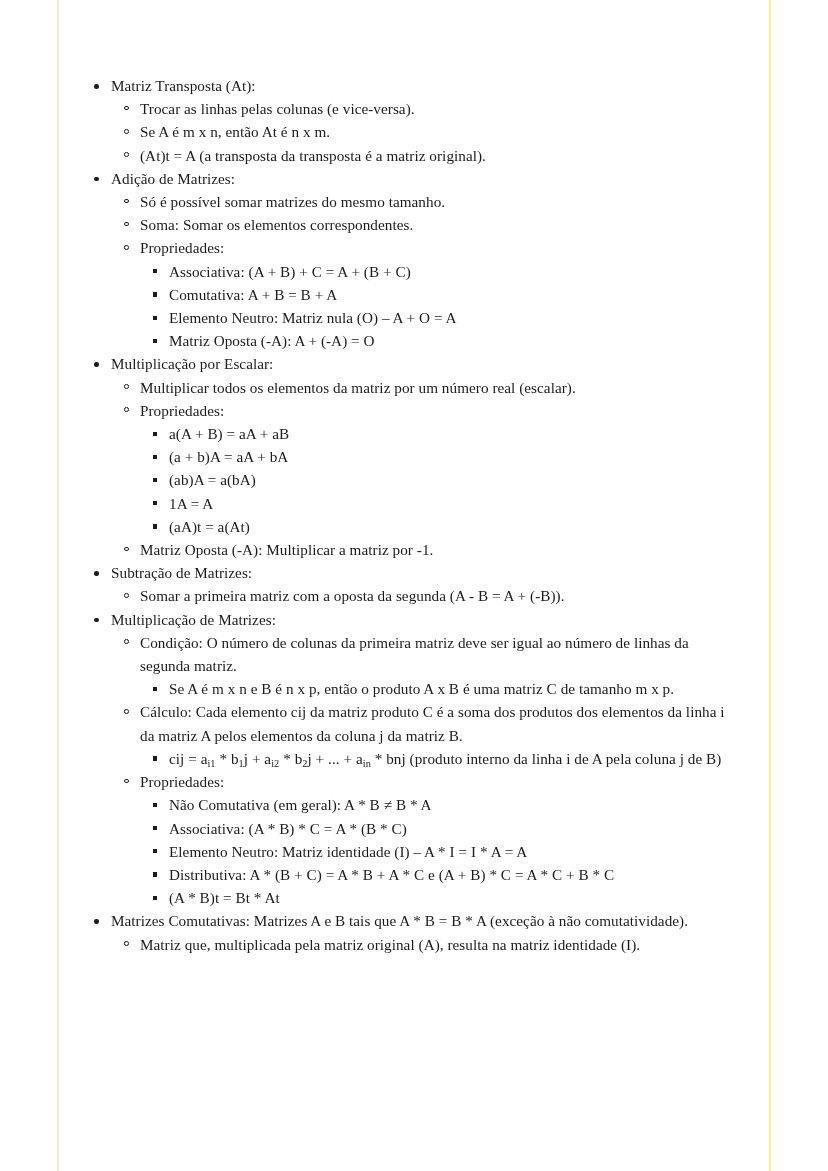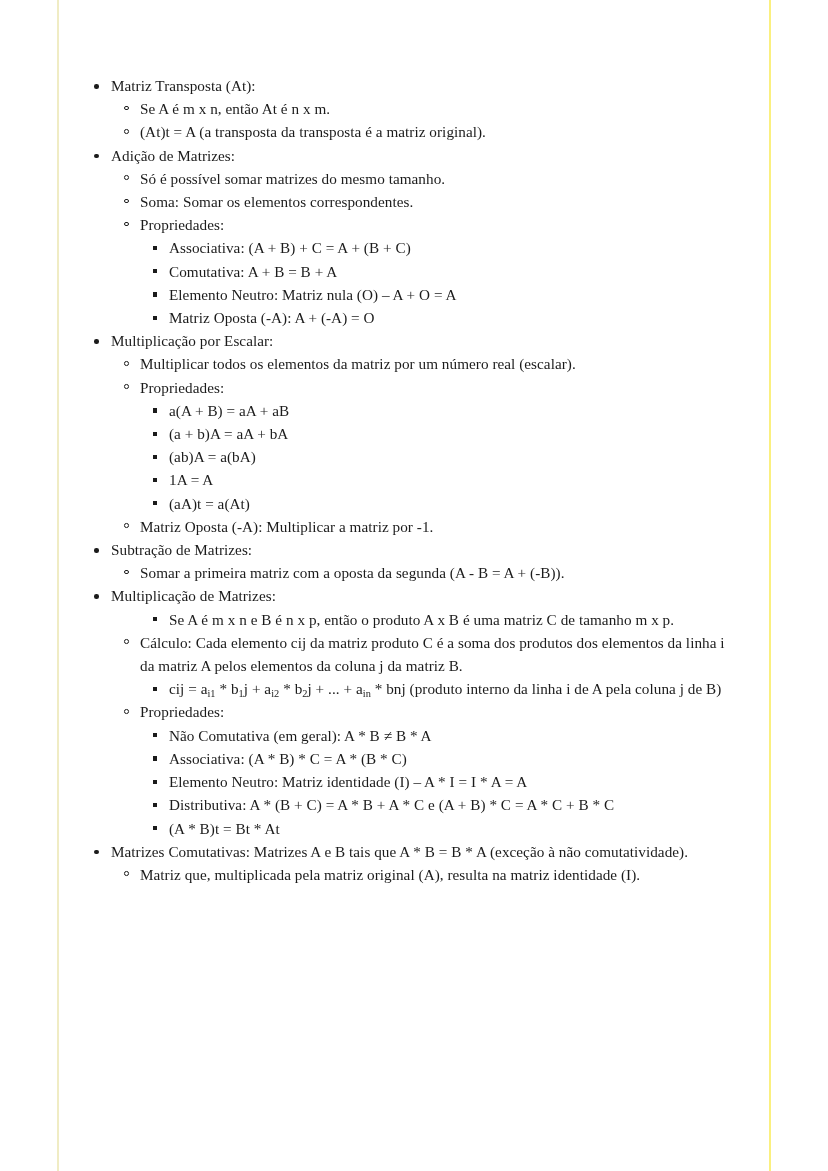--- a/index.html
+++ b/index.html
@@ -106,20 +106,23 @@
 
   <div class="margin-rule left" style="background: rgb(240, 236, 196);"></div>
   <div class="margin-rule right" style="background: rgb(251, 240, 127);"></div>
 
   <div class="content">
     <ul class="lv1" id="outline-root">
         <li>
           <span class="row">Matriz Transposta (At):</span>
           <ul class="lv2">
             <li>
+              <span class="row">Trocar as linhas pelas colunas (e vice-versa).</span>
+            </li>
+            <li>
               <span class="row">Se A é m x n, então At é n x m.</span>
             </li>
             <li>
               <span class="row">(At)t = A (a transposta da transposta é a matriz original).</span>
             </li>
           </ul>
         </li>
         <li>
           <span class="row">Adição de Matrizes:</span>
           <ul class="lv2">
@@ -184,20 +187,21 @@
           <ul class="lv2">
             <li>
               <span class="row">Somar a primeira matriz com a oposta da segunda (A - B = A + (-B)).</span>
             </li>
           </ul>
         </li>
         <li>
           <span class="row">Multiplicação de Matrizes:</span>
           <ul class="lv2">
             <li>
+              <span class="row">Condição: O número de colunas da primeira matriz deve ser igual ao número de linhas da segunda matriz.</span>
               <ul class="lv3">
                 <li>
                   <span class="row">Se A é m x n e B é n x p, então o produto A x B é uma matriz C de tamanho m x p.</span>
                 </li>
               </ul>
             </li>
             <li>
               <span class="row">Cálculo: Cada elemento cij da matriz produto C é a soma dos produtos dos elementos da linha i da matriz A pelos elementos da coluna j da matriz B.</span>
               <ul class="lv3">
                 <li>

